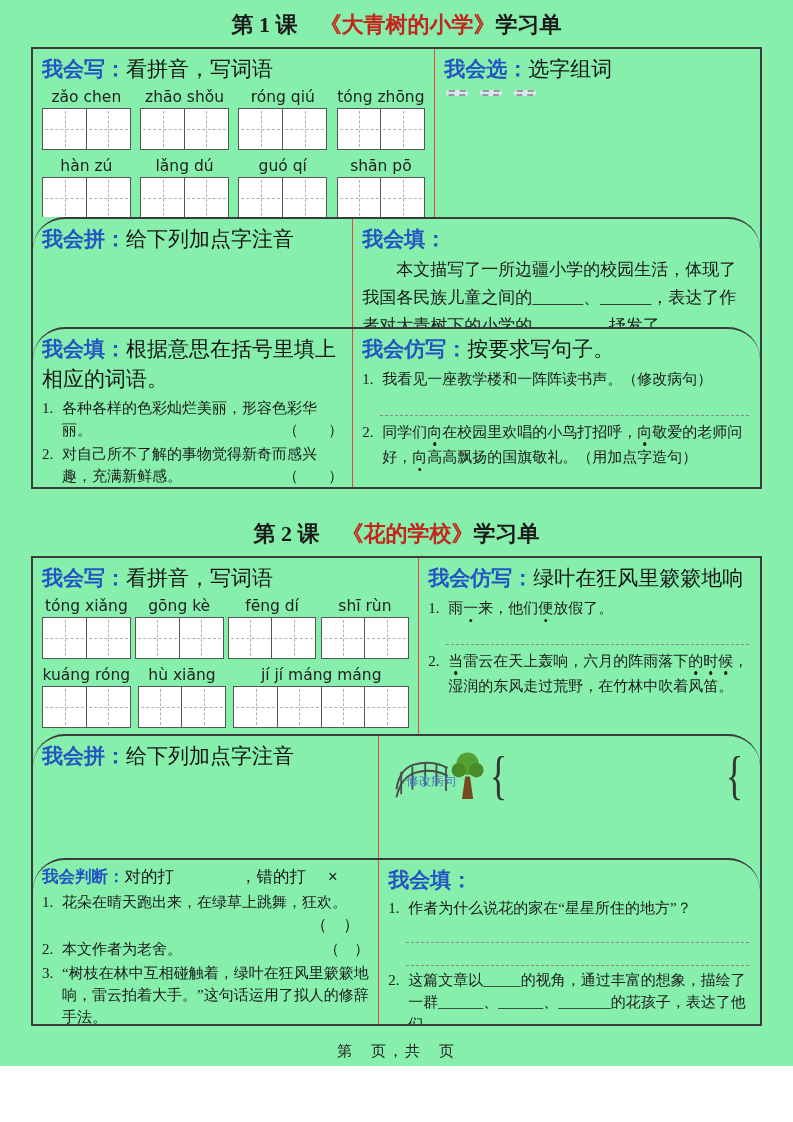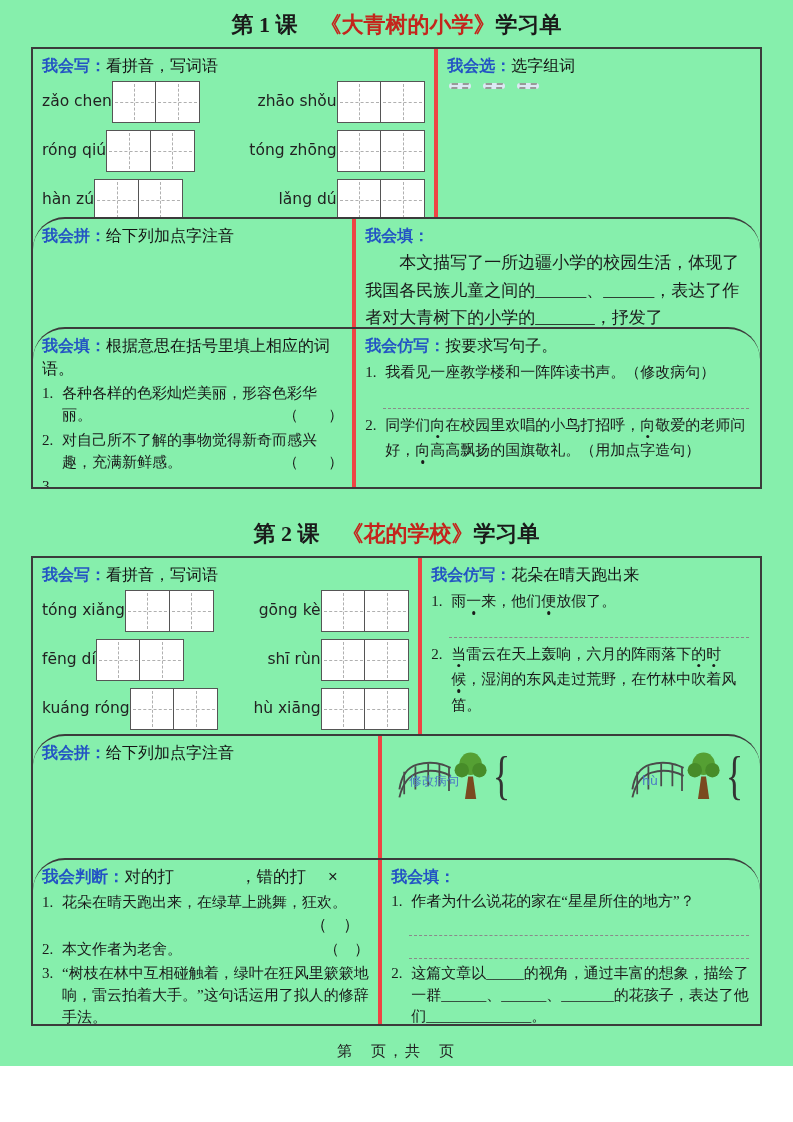--- a/index.html
+++ b/index.html
@@ -9,29 +9,29 @@
   
   .main-title{margin-top:10px;text-align:center;font-size:37px;font-weight:bold;letter-spacing:1px;line-height:1.15;}
   .sub-title{text-align:center;font-size:22px;font-weight:bold;margin-top:3px;}
   .sub-title .red{color:#c4251c;}
   .sub-title.second{margin-top:30px;}
   
   .tbl{border:2px solid #3b3b3b;margin-top:7px;}
   .row{display:flex;}
   .row + .row{border-top:2px solid #3b3b3b;border-radius:32px;}
   .cell{padding:5px 9px;box-sizing:border-box;overflow:hidden;}
-  .cell + .cell{border-left:4px solid #ef4444;flex:1;}
-  
-  .sec-head{font-size:16px;line-height:1.45;}
+  .cell + .cell{border-left:1px solid #ef4444;flex:1;}
+  
+  .sec-head{font-size:21px;line-height:1.45;}
   .lbl{color:#2353c4;font-weight:bold;}
   .ins{color:#141414;}
   .sans{font-family:"Liberation Sans",sans-serif;}
   
   .words{display:flex;flex-wrap:wrap;justify-content:space-between;row-gap:7px;margin-top:4px;}
-  .word{display:flex;flex-direction:row;align-items:center;}
+  .word{display:flex;flex-direction:column;align-items:center;}
   .pinyin{font-family:"DejaVu Sans",sans-serif;font-size:15.5px;color:#222;white-space:nowrap;margin-bottom:2px;}
   .tgrid{display:flex;}
   .tcell{width:43px;height:40px;border:1.3px solid #555;position:relative;background:#fff;}
   .tcell + .tcell{margin-left:-1.3px;}
   .tcell::before{content:'';position:absolute;left:2px;right:2px;top:50%;border-top:1px dashed #b0b0b0;}
   .tcell::after{content:'';position:absolute;top:2px;bottom:2px;left:50%;border-left:1px dashed #b0b0b0;}
   
   .chips{display:flex;gap:12px;margin:6px 0 8px 2px;}
   .chip{border:2px dashed #999;border-radius:9px;background:#dce9f4;padding:1px 9px;
         font-weight:bold;font-size:16px;letter-spacing:2px;white-space:nowrap;}
@@ -294,21 +294,21 @@
                   <div class="tcell"></div>
                   <div class="tcell"></div>
                   <div class="tcell"></div>
                   <div class="tcell"></div>
                 </div>
             </div>
             </div>
         </div>
         <div class="cell">
           <div class="sec-head">
-            <span class="lbl">我会仿写：</span><span class="ins">花朵在晴天跑出来</span>
+            <span class="lbl">我会仿写：</span><span class="ins">绿叶在狂风里簌簌地响</span>
           </div>
           <div>
               <div>
               <div class="n-item rich">
                 <span class="num">1.</span><span><span>雨</span><span class="em">一</span><span>来，他们</span><span class="em">便</span><span>放假了。</span></span>
               </div>
               <div class="ansbox">
                   <div class="ansline"></div>
                 </div>
             </div>
@@ -354,32 +354,20 @@
                 <span class="tag">修改病句</span>
               </div>
               <span class="brace"></span>
               <div class="homo-items">
                   <div></div>
                   <div></div>
                   <div></div>
                 </div>
             </div>
               <div class="homo-group">
-              <div class="fence">
-                <svg viewBox="0 0 120 68" width="96" height="56">
-                  <path d="M8 52 Q12 26 30 21 Q52 15 72 25" fill="none" stroke="#4a4a4a" stroke-width="2.4"></path>
-                  <path d="M8 62 Q14 36 32 31 Q52 25 72 35" fill="none" stroke="#4a4a4a" stroke-width="2.4"></path>
-                  <path d="M14 30 L14 58 M28 23 L28 52 M44 20 L44 48 M58 20 L58 48 M70 25 L70 54" stroke="#4a4a4a" stroke-width="2.2"></path>
-                  <path d="M90 64 L94 36 L100 36 L104 64 Z" fill="#7a4a1f"></path>
-                  <circle cx="97" cy="20" r="14" fill="#55a033"></circle>
-                  <circle cx="86" cy="28" r="9" fill="#478c29"></circle>
-                  <circle cx="108" cy="28" r="9" fill="#478c29"></circle>
-                </svg>
-                <span class="tag">hù</span>
-              </div>
               <span class="brace"></span>
               <div class="homo-items">
                   <div></div>
                   <div></div>
                   <div></div>
                 </div>
             </div>
             </div>
         </div>
       </div>

